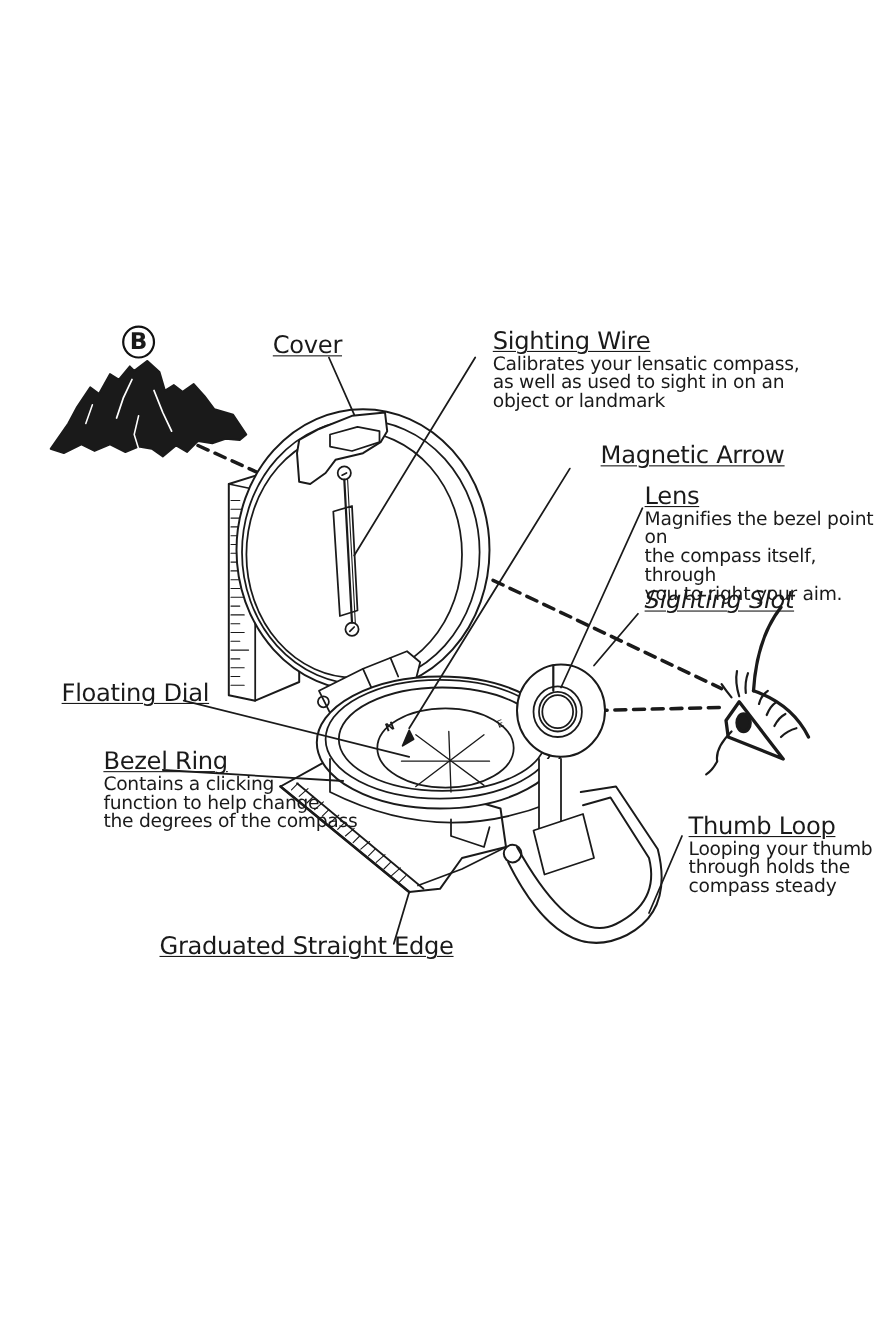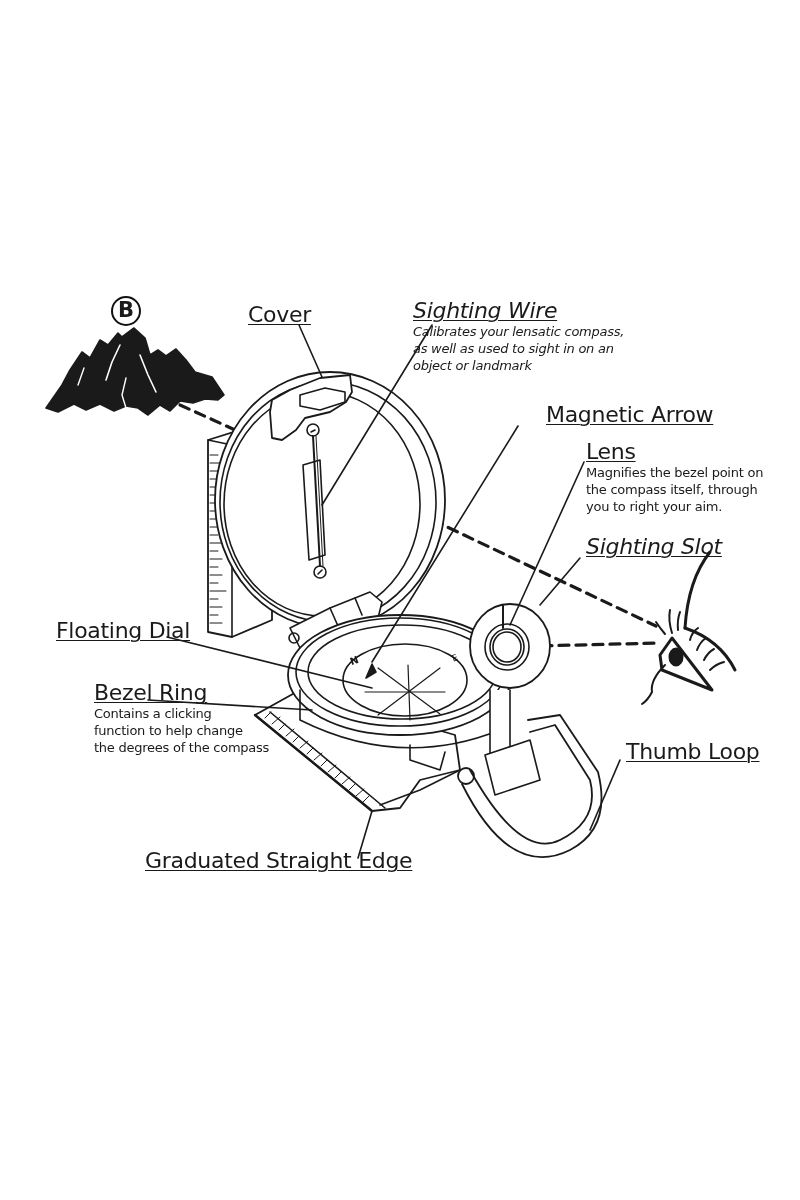--- a/index.html
+++ b/index.html
@@ -3,21 +3,21 @@
 <meta charset="utf-8">
 <style>
   html, body { margin:0; padding:0; background:#ffffff; }
   body { width:800px; height:1200px; position:relative; overflow:hidden;
          font-family:"DejaVu Sans", "Liberation Sans", sans-serif; color:#1a1a1a; }
   #art { position:absolute; left:0; top:0; width:800px; height:1200px; }
   .lbl { position:absolute; }
   .lbl .t { display:block; font-size:22px; text-decoration:underline;
             text-decoration-thickness:1.4px; text-underline-offset:2px;
             letter-spacing:-0.3px; white-space:nowrap; line-height:21px; }
-  .lbl .d { display:block; font-size:13px; line-height:17px; white-space:pre-line;
+  .lbl .d { display:block; font-size:17px; line-height:17px; white-space:pre-line;
             letter-spacing:-0.25px; margin-top:2px; }
   .badge { position:absolute; left:111px; top:296px; width:30px; height:30px;
            border:2.5px solid #111; border-radius:50%; box-sizing:border-box;
            text-align:center; line-height:25px; font-size:21px; font-weight:bold;
            font-family:"DejaVu Sans", sans-serif; }
 </style>
 </head>
 <body>
 
 <svg id="art" viewBox="0 0 800 1200" xmlns="http://www.w3.org/2000/svg">
@@ -147,21 +147,21 @@
     <text x="452" y="661" font-size="9" fill="#1a1a1a" stroke="none" transform="rotate(-20 455 658)" font-family="DejaVu Sans, sans-serif">E</text>
   </g>
 </svg>
 
 <div class="badge">B</div>
 
 <div class="lbl" style="left:248px; top:304px;">
   <span class="t">Cover</span>
 </div>
 
-<div class="lbl" style="left:413px; top:300px;font-style:italic;">
+<div class="lbl" style="left:448px; top:300px;">
   <span class="t">Sighting Wire</span>
   <span class="d">Calibrates your lensatic compass,
 as well as used to sight in on an
 object or landmark</span>
 </div>
 
 <div class="lbl" style="left:546px; top:404px;">
   <span class="t">Magnetic Arrow</span>
 </div>
 
@@ -182,17 +182,20 @@
 
 <div class="lbl" style="left:56px; top:682px;margin-left:38px;">
   <span class="t">Bezel Ring</span>
   <span class="d">Contains a clicking
 function to help change
 the degrees of the compass</span>
 </div>
 
 <div class="lbl" style="left:626px; top:741px;">
   <span class="t">Thumb Loop</span>
+  <span class="d">Looping your thumb
+through holds the
+compass steady</span>
 </div>
 
 <div class="lbl" style="left:145px; top:850px;">
   <span class="t">Graduated Straight Edge</span>
 </div>
 
 </body></html>

